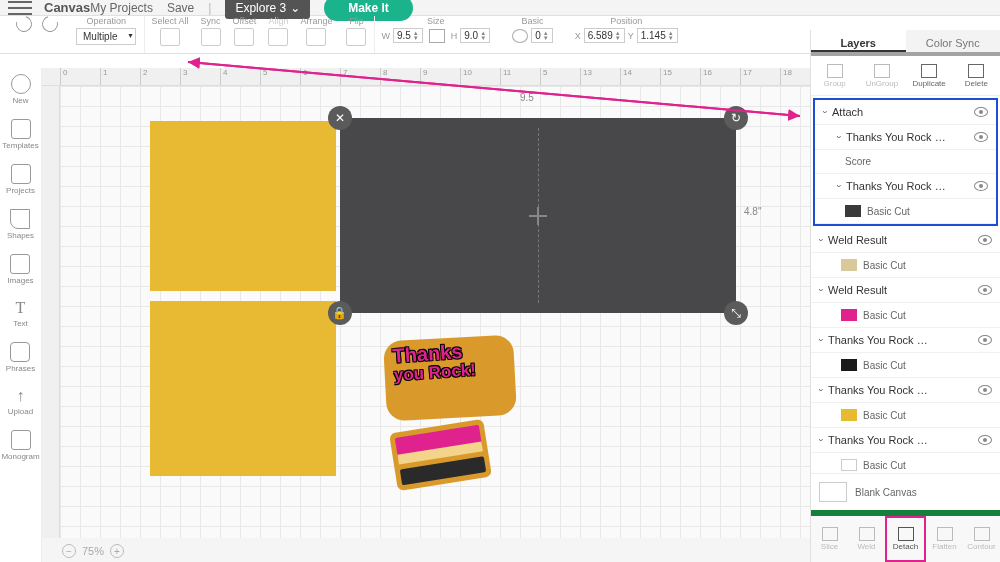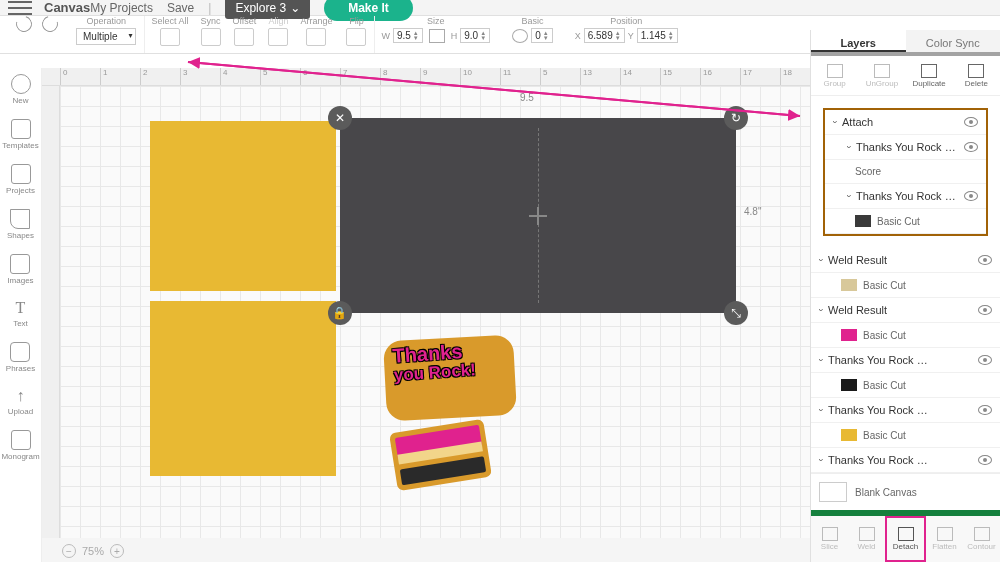--- a/index.html
+++ b/index.html
@@ -60,21 +60,21 @@
 .right-panel{position:absolute;right:0;top:30px;width:190px;bottom:0;background:#fff;border-left:1px solid #e0e0e0;display:flex;flex-direction:column;}
 .tabs{display:flex;height:26px;border-bottom:4px solid #a3a3a3;}
 .tab{flex:1;text-align:center;line-height:26px;font-size:11px;color:#777;}
 .tab.active{background:#fff;font-weight:600;color:#333;border-bottom:2px solid #333;}
 .tab.inactive{background:#f3f3f3;}
 .layer-tools{display:flex;height:40px;border-bottom:1px solid #eee;}
 .lt-item{flex:1;display:flex;flex-direction:column;align-items:center;justify-content:center;font-size:8px;color:#bbb;gap:1px;}
 .lt-icon{width:16px;height:14px;border:1px solid #bbb;}
 .lt-item.active{color:#666;}
 .layers{flex:1;overflow:auto;}
-.hl-box{border:2px solid #a16207;margin:12px;text-align:center;}
+.hl-box{border:2px solid #1d4ed8;margin:2px;text-align:center;}
 .layer-row{padding:6px 8px;border-bottom:1px solid #f0f0f0;display:flex;align-items:center;gap:6px;font-size:11px;color:#333;}
 .layer-row.sub{padding-left:22px;}
 .layer-row.sub2{padding-left:30px;font-size:10px;color:#666;}
 .chev{font-size:9px;transform:rotate(90deg);display:inline-block;}
 .eye{margin-left:auto;width:14px;height:10px;border:1px solid #888;border-radius:50%;position:relative;flex-shrink:0;}
 .eye:after{content:"";position:absolute;left:4px;top:2px;width:4px;height:4px;background:#888;border-radius:50%;}
 .swatch{width:16px;height:12px;flex-shrink:0;}
 .sw-dark{background:#3a3a3a;}
 .sw-beige{background:#d8c89a;}
 .sw-pink{background:#e0228e;}

